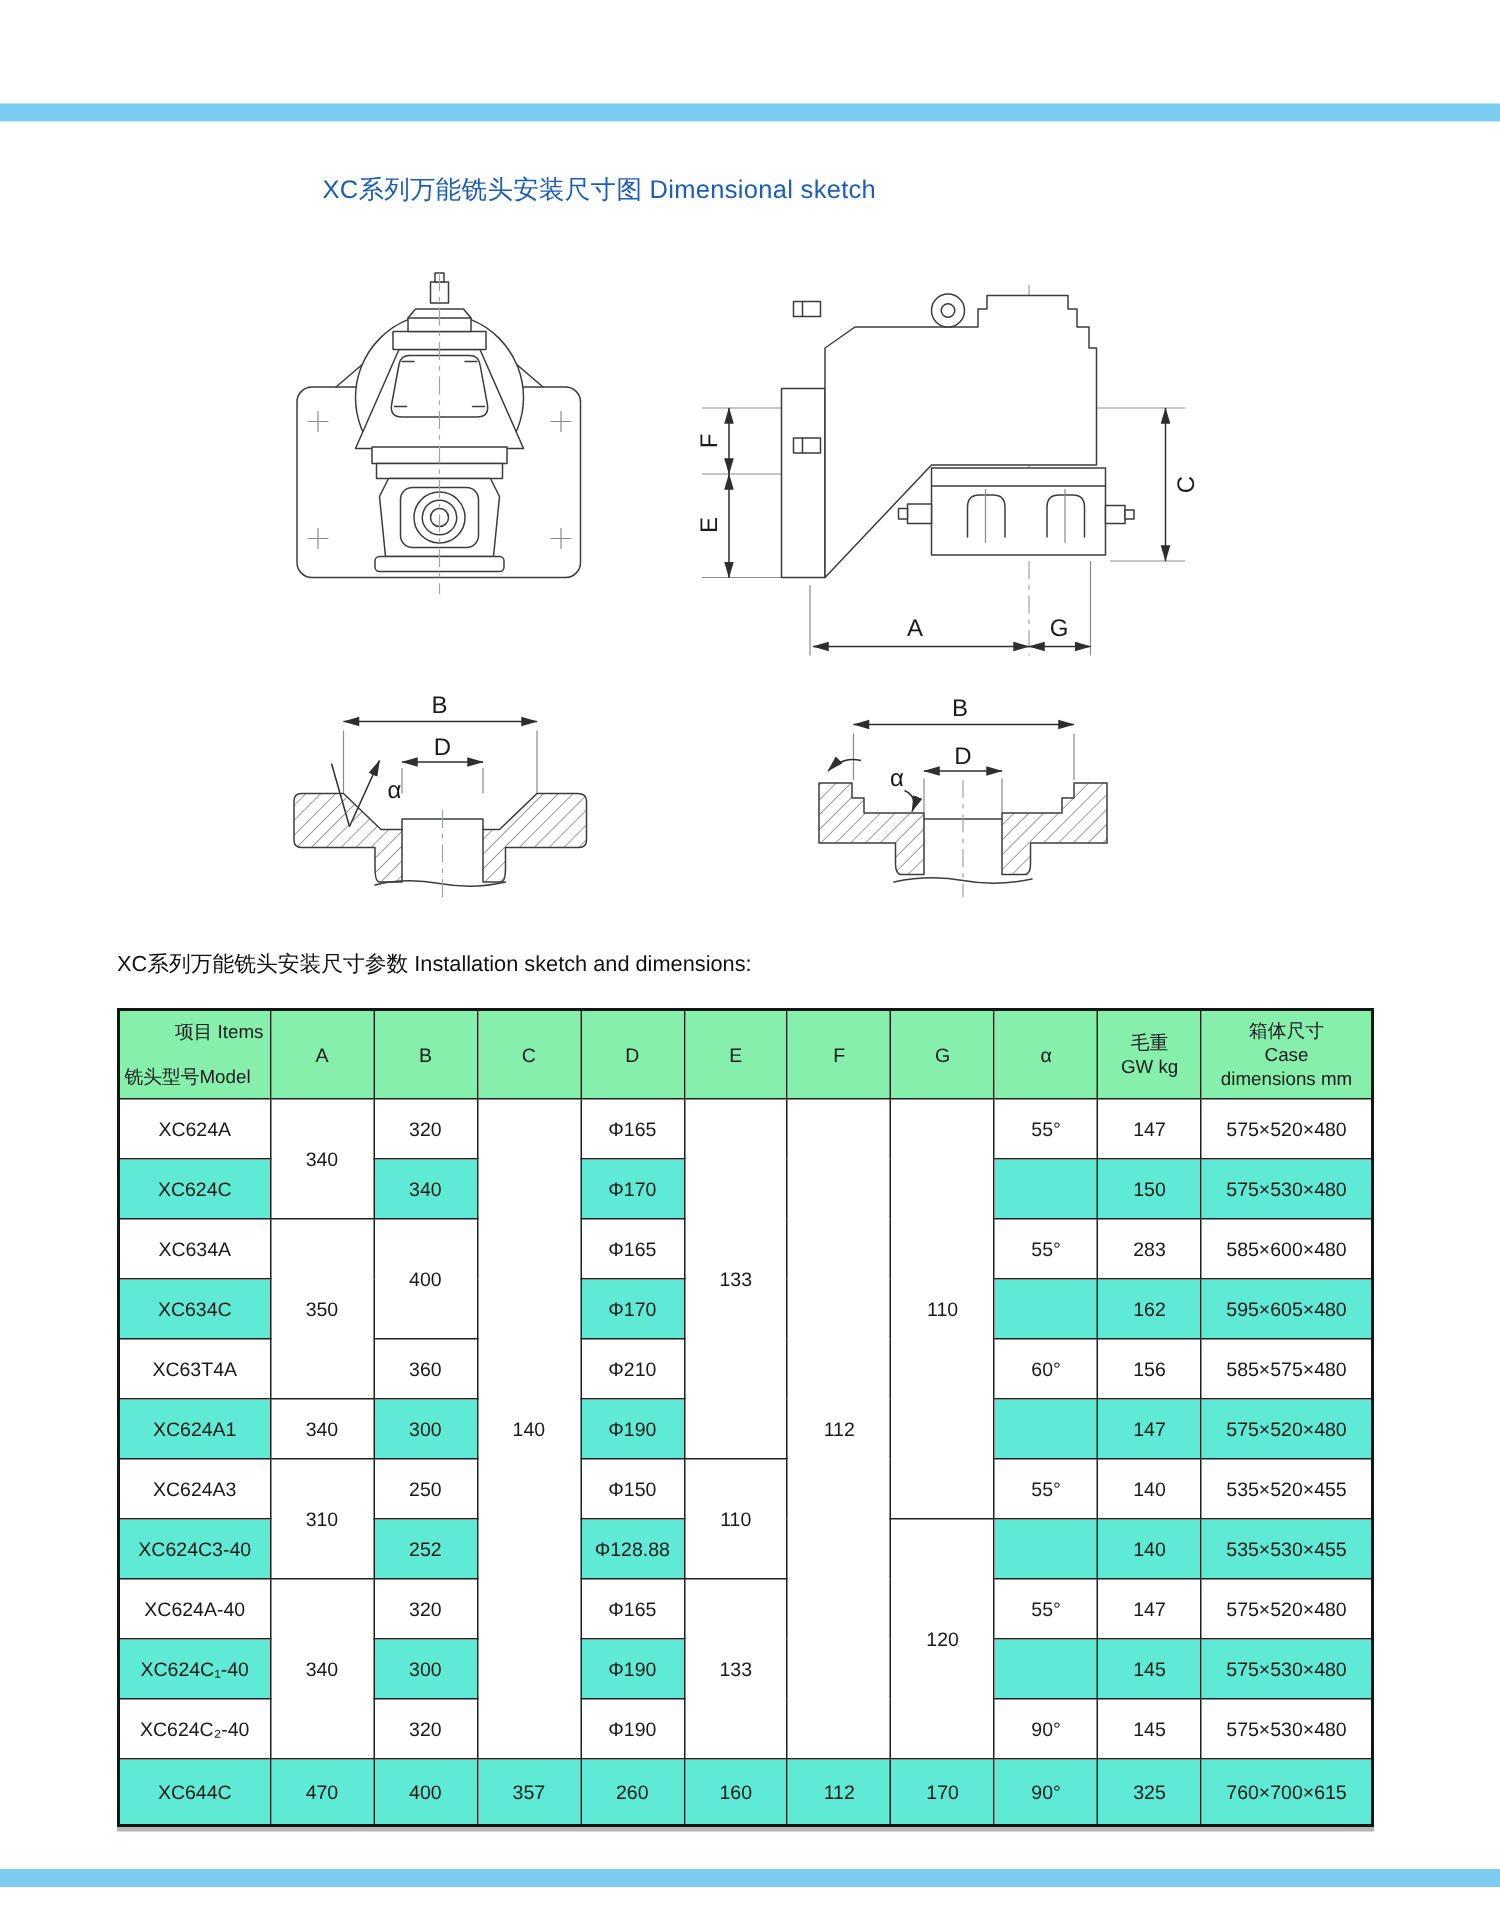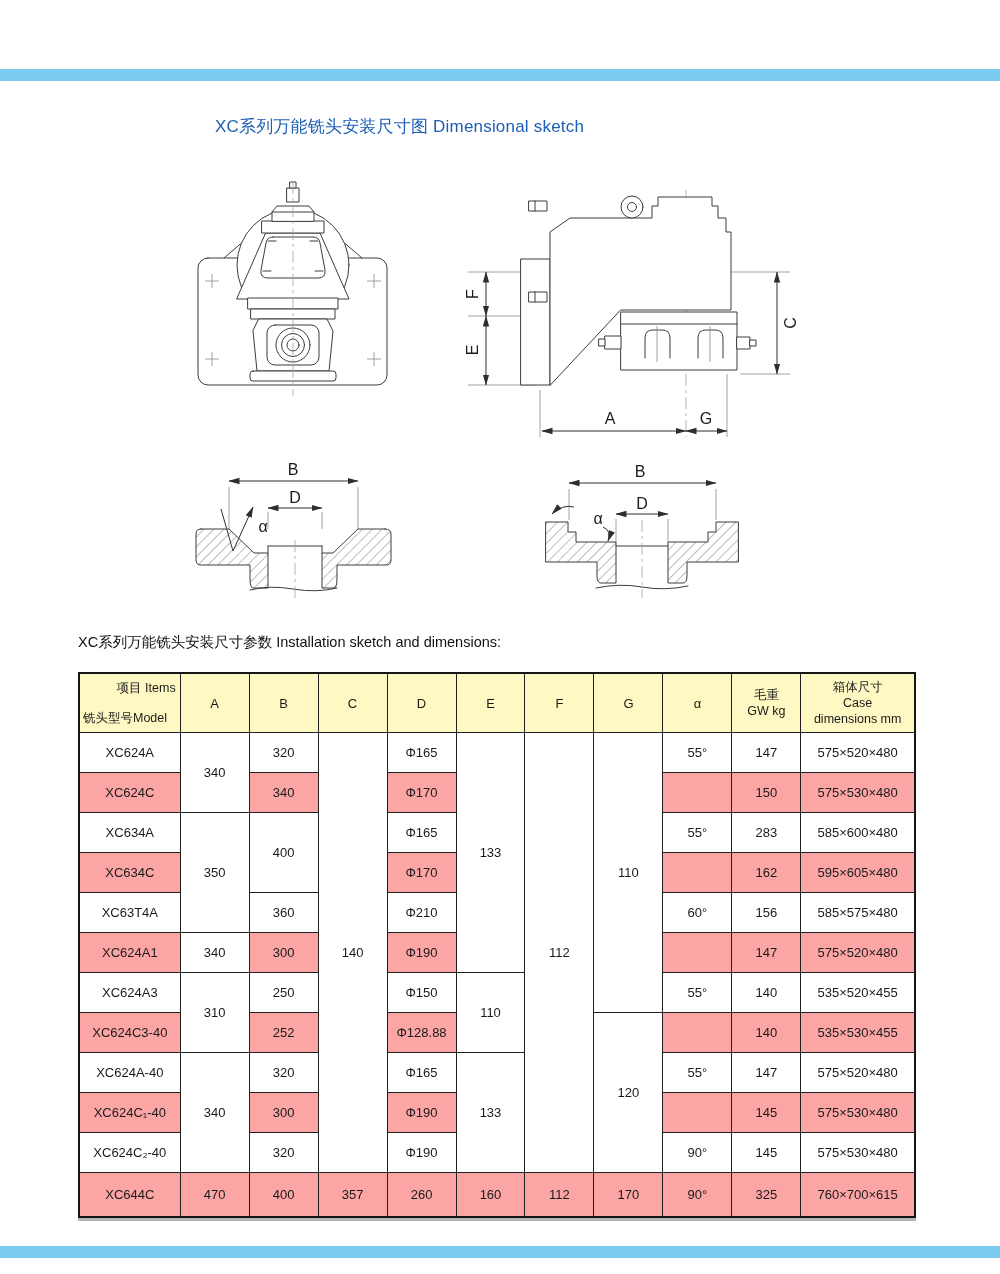--- a/index.html
+++ b/index.html
@@ -30,25 +30,25 @@
 
   
   .dims-table{
     position:absolute;top:672px;left:78px;width:838px;
     border-collapse:collapse;table-layout:fixed;text-align:center;font-size:13px;
   }
   .dims-table th,.dims-table td{
     border:1px solid #1f1f1f;padding:0 2px;vertical-align:middle;overflow:hidden;
   }
   .dims-table{border:2px solid #151515;box-shadow:0 3px 0 rgba(90,90,90,.45)}
-  .dims-table thead th{background:#fef9c3;height:58px;font-weight:normal;font-size:13px}
+  .dims-table thead th{background:#86efac;height:58px;font-weight:normal;font-size:13px}
   .dims-table thead th.mh{white-space:pre-line;font-size:12.5px;line-height:1.3}
   .dims-table td{height:39px;background:#fff}
   .dims-table tbody tr:last-child td{height:43px}
-  .dims-table td.hl{background:#fca5a5}
+  .dims-table td.hl{background:#5eead4}
   .corner-cell{position:relative;padding:0;
     background-image:linear-gradient(to bottom right,transparent 49.1%,#1f1f1f 49.1%,#1f1f1f 51.1%,transparent 51.1%);
   }
   .corner-cell .ct{position:absolute;top:6px;right:4px;font-size:12.5px}
   .corner-cell .cb{position:absolute;bottom:5px;left:3px;font-size:12.5px}
 </style>
 </head>
 <body>
 
 <div class="accent-bar top"></div>

